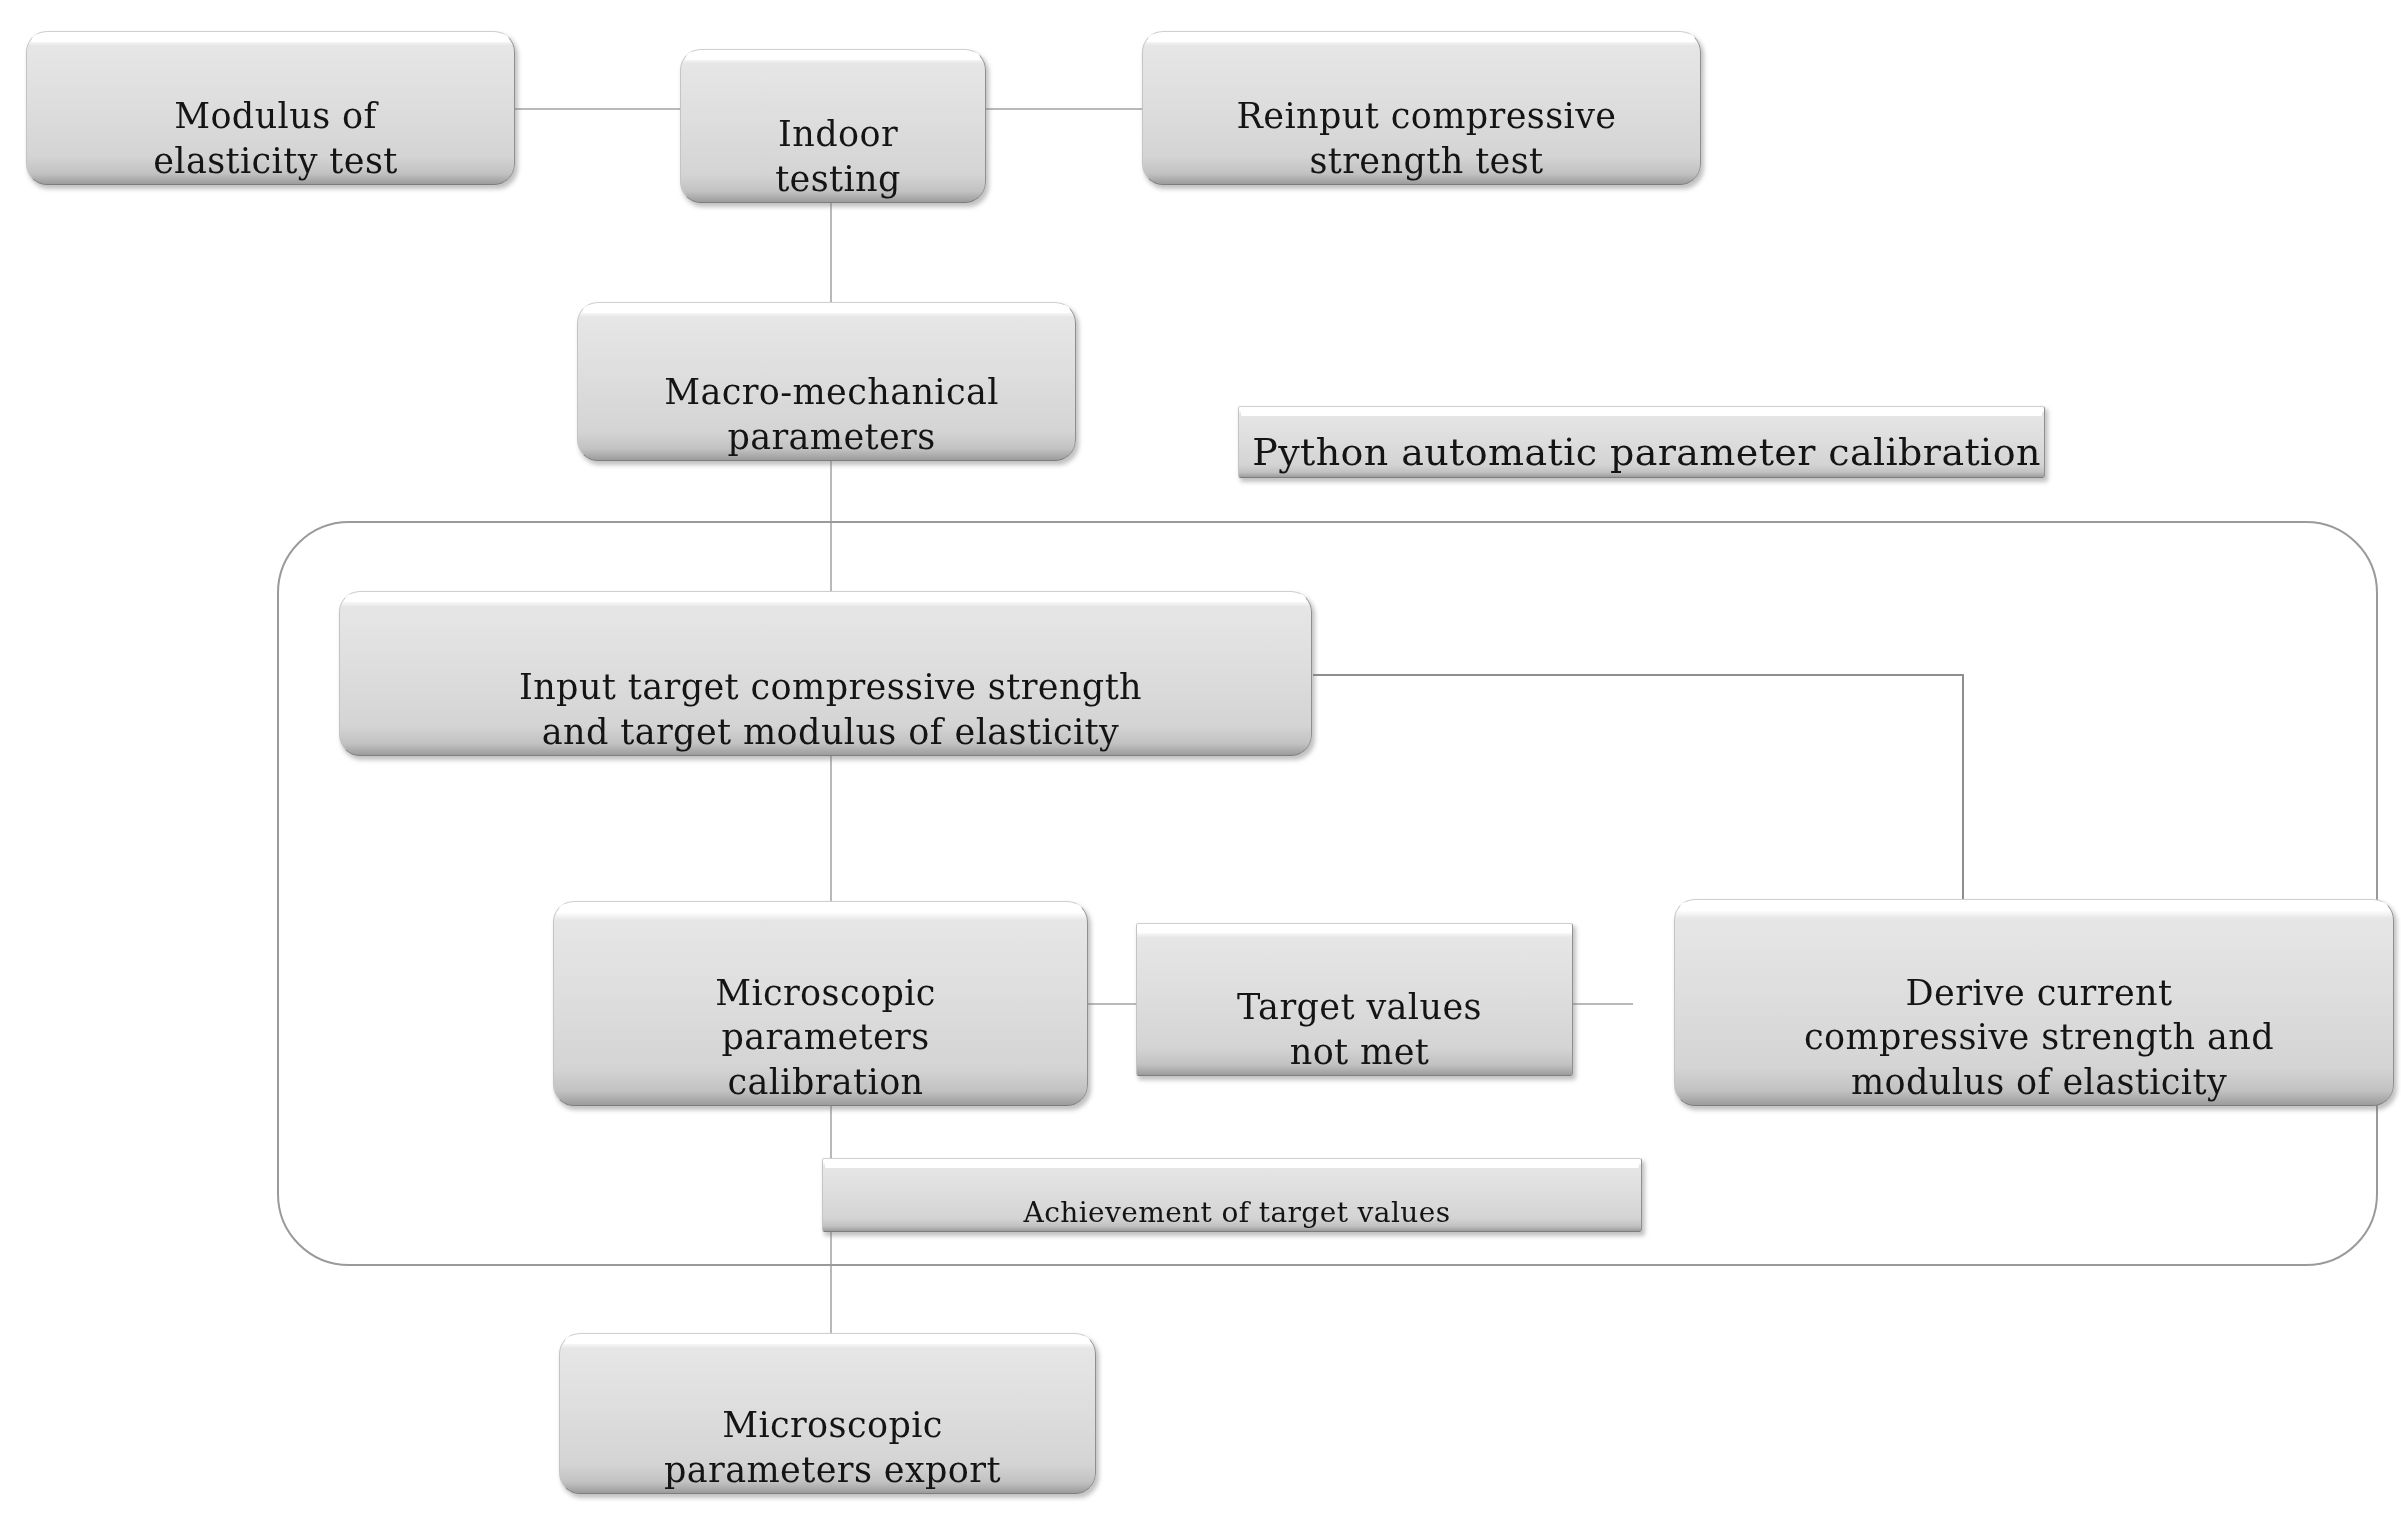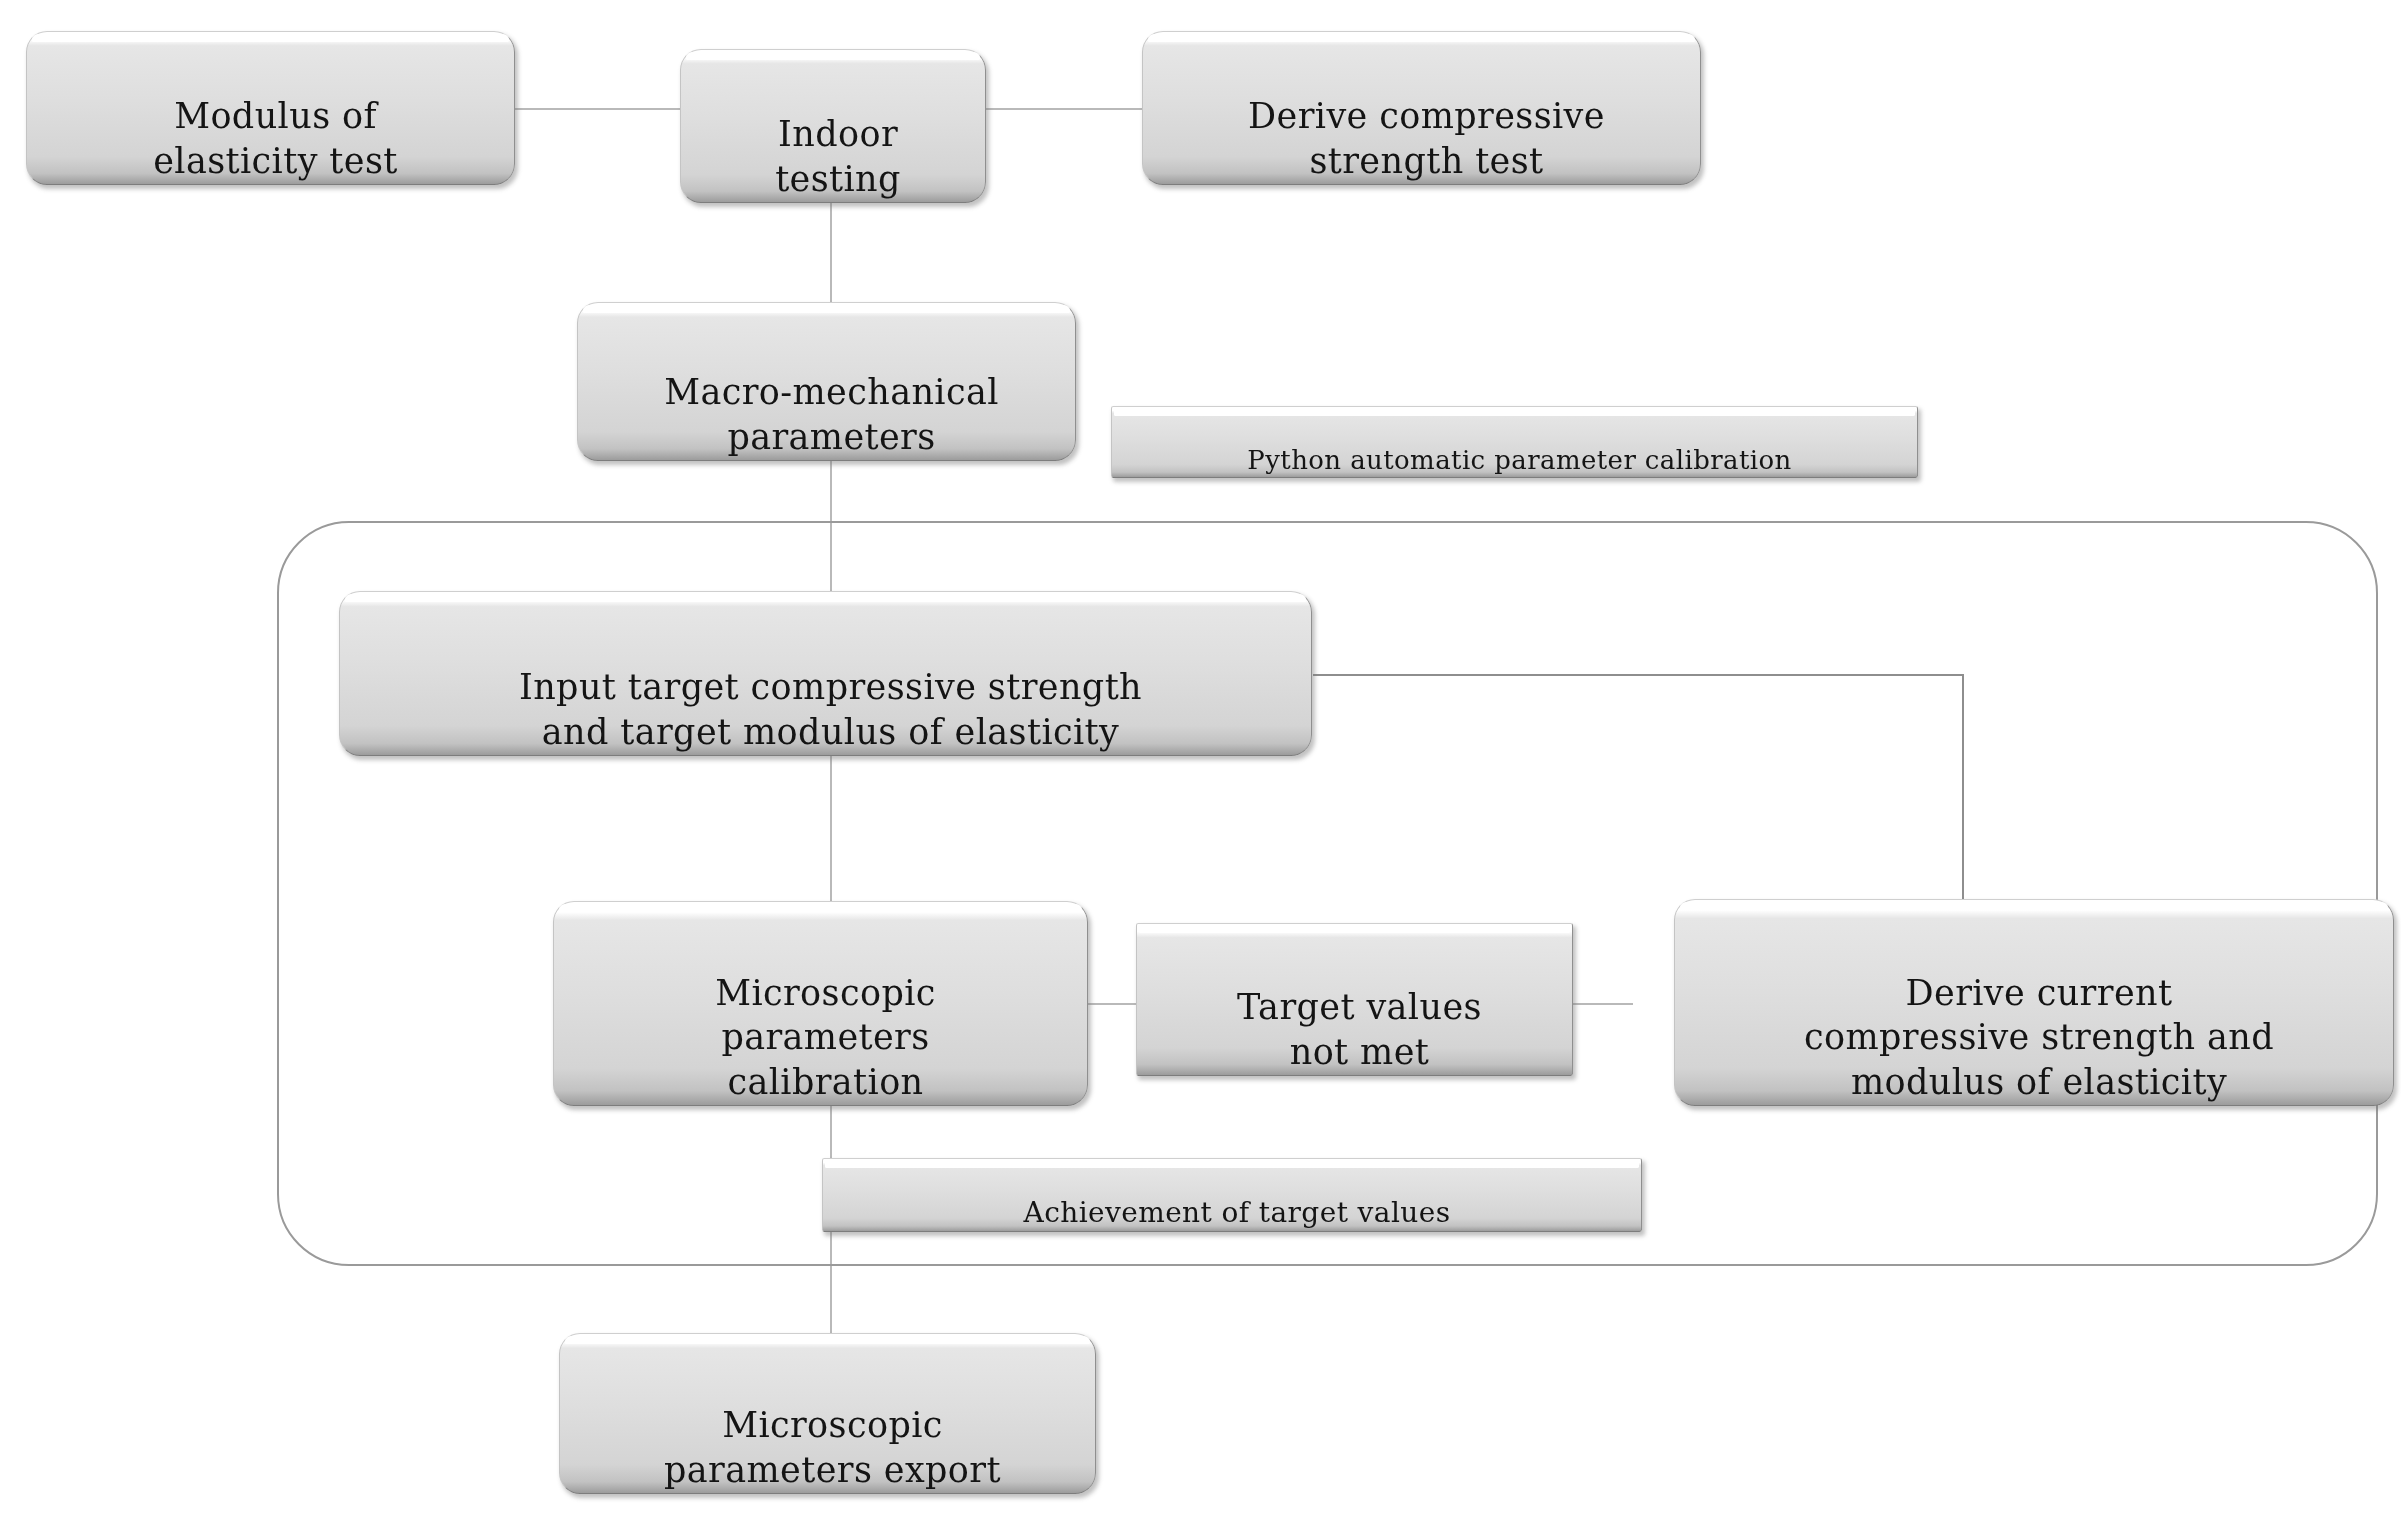--- a/index.html
+++ b/index.html
@@ -110,30 +110,30 @@
     <span>Modulus of
 elasticity test</span>
   </div>
 
   <div class="node rounded" style="left:680px; top:49px; width:306px; height:154px; font-size:35px;">
     <span>Indoor
 testing</span>
   </div>
 
   <div class="node rounded" style="left:1142px; top:31px; width:559px; height:154px; font-size:35px;">
-    <span>Derive compressive
+    <span>Reinput compressive
 strength test</span>
   </div>
 
   <div class="node rounded" style="left:577px; top:302px; width:499px; height:159px; font-size:35px;">
     <span>Macro-mechanical
 parameters</span>
   </div>
 
-  <div class="node flat" style="left:1111px; top:406px; width:807px; height:72px; font-size:26px;">
+  <div class="node flat" style="left:1238px; top:406px; width:807px; height:72px; font-size:38px;">
     <span>Python automatic parameter calibration</span>
   </div>
 
   <div class="node rounded" style="left:339px; top:591px; width:973px; height:165px; font-size:35px;">
     <span>Input target compressive strength
 and target modulus of elasticity</span>
   </div>
 
 
   <div class="node rounded" style="left:553px; top:901px; width:535px; height:205px; font-size:35px;">

